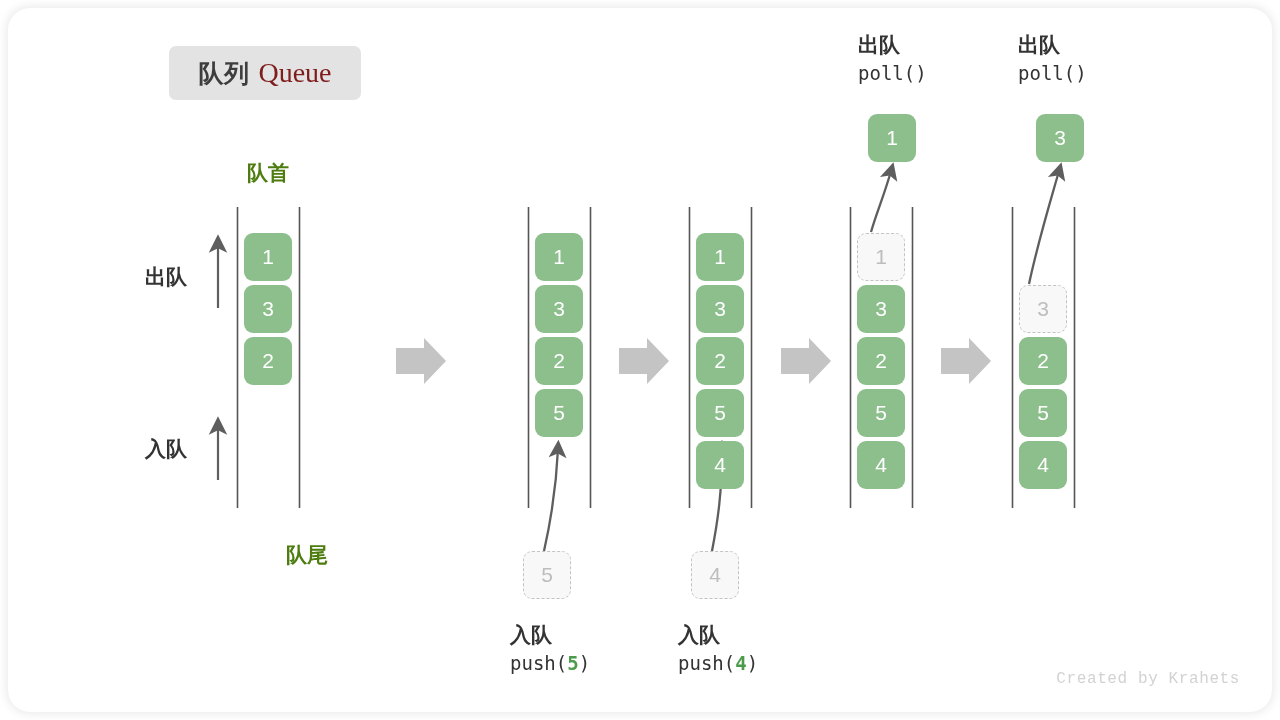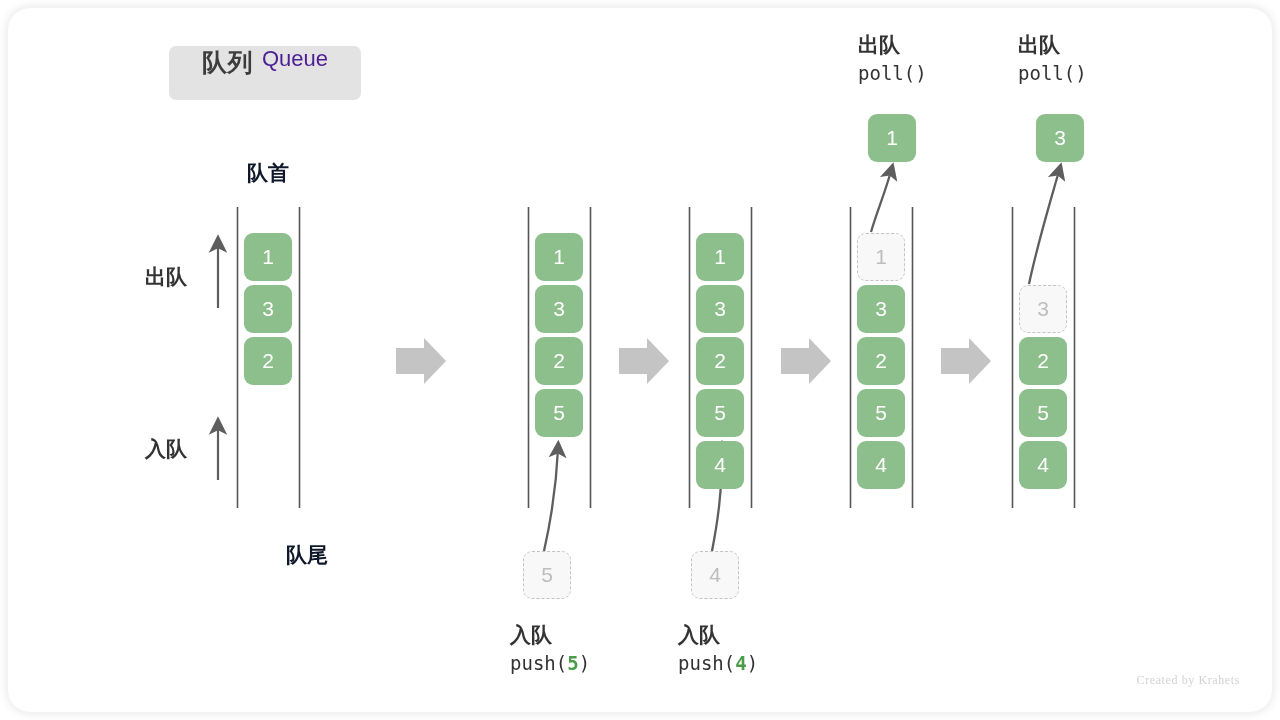--- a/index.html
+++ b/index.html
@@ -34,34 +34,34 @@
   }
   .abs { position: absolute; }
 
   
   #title-badge {
     left: 169px; top: 46px;
     width: 192px; height: 54px;
     background: #e3e3e3;
     border-radius: 7px;
     display: flex;
-    align-items: flex-start;
+    align-items: center;
     justify-content: center;
     gap: 9px;
   }
   #title-badge .zh {
     font-size: 25px;
     font-weight: bold;
     color: #3d3d3d;
     letter-spacing: 0.5px;
   }
   #title-badge .en {
-    font-family: Liberation Sans, sans-serif;
-    font-size: 22px;
-    color: #4c1d95;
+    font-family: Liberation Serif, serif;
+    font-size: 28px;
+    color: #7f1d1d;
   }
 
   
   .cell {
     width: 48px;
     height: 48px;
     border-radius: 9px;
     display: flex;
     align-items: center;
     justify-content: center;
@@ -81,21 +81,21 @@
   
   .side-label {
     font-size: 21px;
     font-weight: bold;
     color: #333333;
     white-space: nowrap;
   }
   .cap-label {
     font-size: 21px;
     font-weight: bold;
-    color: #0f172a;
+    color: #4d7c0f;
     white-space: nowrap;
     text-align: center;
   }
   .op-label {
     white-space: nowrap;
     text-align: left;
     line-height: 1.45;
   }
   .op-label .zh {
     display: block;
@@ -108,22 +108,22 @@
     font-family: "DejaVu Sans Mono", "Liberation Mono", monospace;
     font-size: 19px;
     color: #333333;
   }
   .op-label .code .arg {
     color: #4a9b4a;
     font-weight: bold;
   }
   #watermark {
     right: 40px; bottom: 32px;
-    font-family: Liberation Serif, serif;
-    font-size: 12px;
+    font-family: Liberation Mono, monospace;
+    font-size: 16px;
     color: #d2d2d2;
     letter-spacing: 0.6px;
     white-space: nowrap;
   }
 </style>
 </head>
 <body>
 
 <div id="stage">
   <div id="card"></div>

